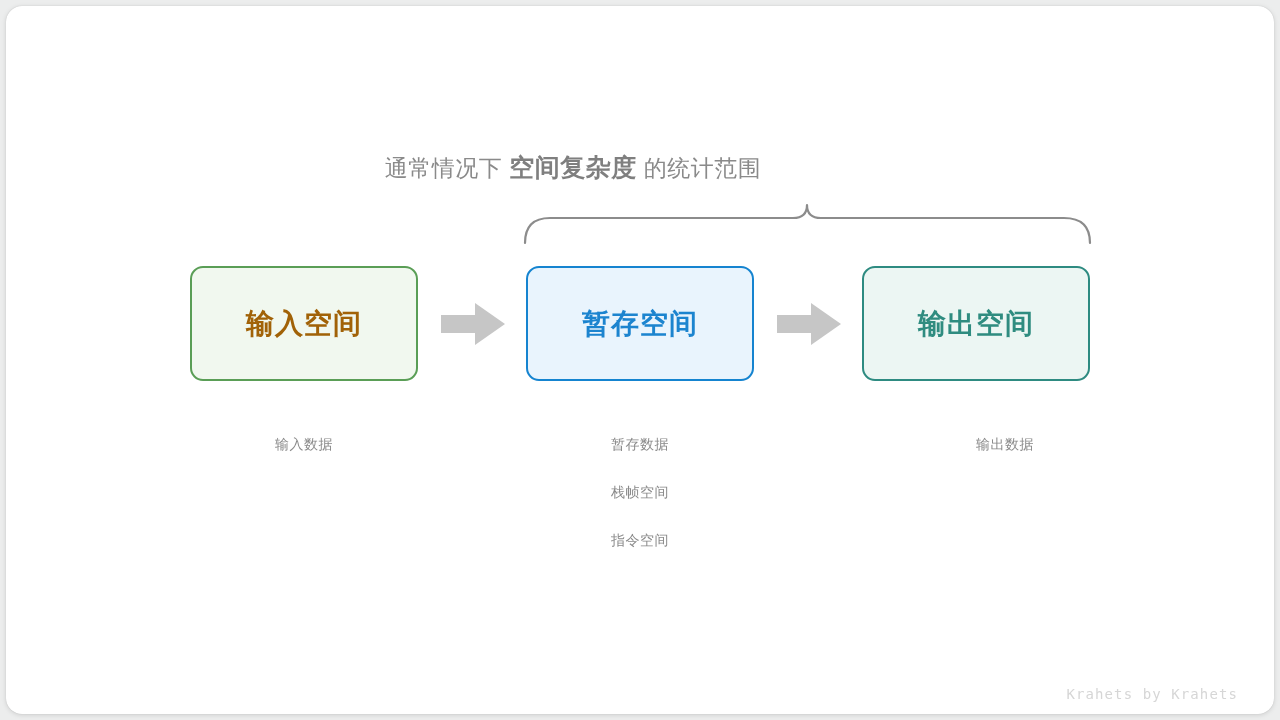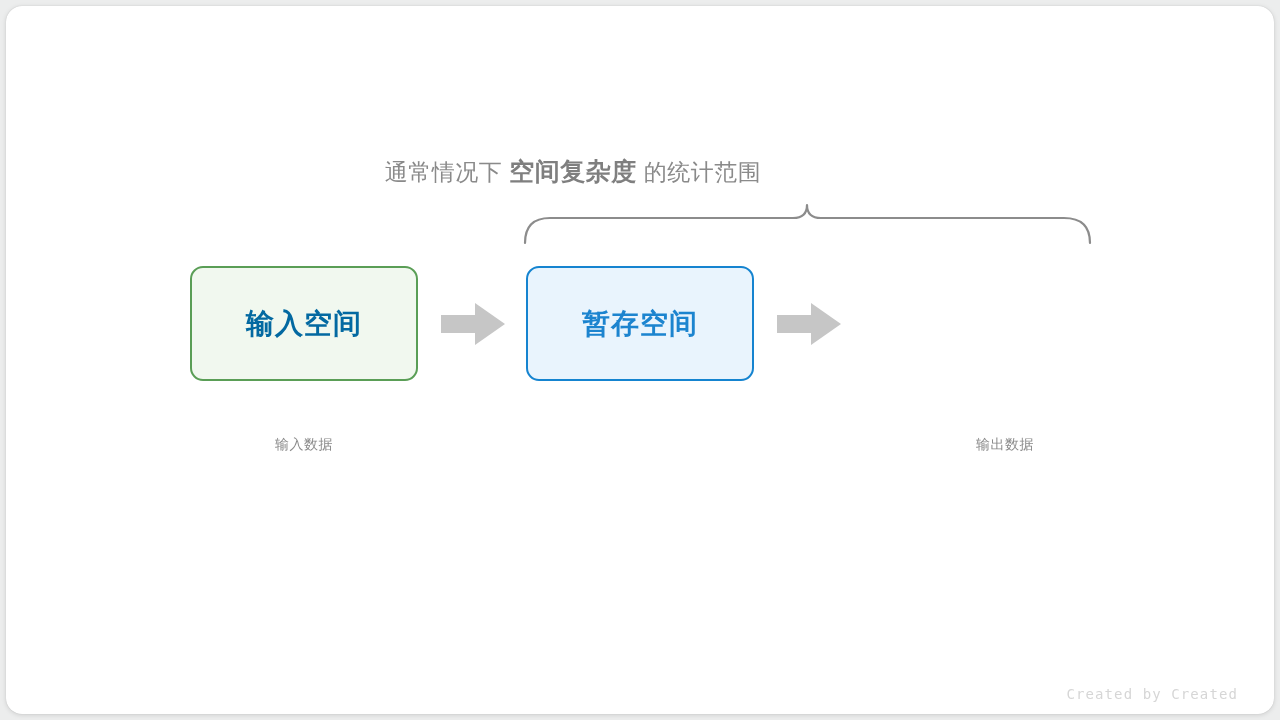--- a/index.html
+++ b/index.html
@@ -34,21 +34,21 @@
   
   .heading {
     position: absolute;
     left: 0;
     top: 150px;
     width: 1146px;
     text-align: center;
     white-space: nowrap;
     color: #8a8a8a;
     font-size: 23px;
-    line-height: 42px;
+    line-height: 34px;
     letter-spacing: 0.5px;
   }
   .heading .strong {
     font-weight: 700;
     font-size: 25px;
     color: #7f7f7f;
     padding: 0 7px;
   }
 
   
@@ -72,21 +72,21 @@
     align-items: center;
     justify-content: center;
   }
   .box .box-label {
     font-size: 28px;
     font-weight: 700;
     letter-spacing: 1px;
   }
 
   .box-input   { left: 190px; width: 228px; background: #f1f8ef; border-color: #5a9e56; }
-  .box-input   .box-label { color: #0369a1; }
+  .box-input   .box-label { color: #a16207; }
 
   .box-temp    { left: 526px; width: 228px; background: #e9f4fd; border-color: #1584d0; }
   .box-temp    .box-label { color: #1c84cf; }
 
   .box-output  { left: 862px; width: 228px; background: #ecf6f3; border-color: #2e8b81; }
   .box-output  .box-label { color: #2f8c80; }
 
   
   .arrow {
     position: absolute;
@@ -138,33 +138,41 @@
   </svg>
 
   <div class="box box-input">
     <span class="box-label">输入空间</span>
   </div>
 
   <div class="box box-temp">
     <span class="box-label">暂存空间</span>
   </div>
 
+  <div class="box box-output">
+    <span class="box-label">输出空间</span>
+  </div>
 
   <svg class="arrow arrow-1" viewBox="0 0 64 44">
     <path d="M 0,13 L 34,13 L 34,1 L 64,22 L 34,43 L 34,31 L 0,31 Z" fill="#c6c6c6"></path>
   </svg>
 
   <svg class="arrow arrow-2" viewBox="0 0 64 44">
     <path d="M 0,13 L 34,13 L 34,1 L 64,22 L 34,43 L 34,31 L 0,31 Z" fill="#c6c6c6"></path>
   </svg>
 
   <div class="captions cap-input">
     <div>输入数据</div>
   </div>
 
+  <div class="captions cap-temp">
+    <div>暂存数据</div>
+    <div>栈帧空间</div>
+    <div>指令空间</div>
+  </div>
 
   <div class="captions cap-output">
     <div>输出数据</div>
   </div>
 
-  <div class="watermark">Created by Created</div>
+  <div class="watermark">Krahets by Krahets</div>
 
 </div>
 
 </body></html>

